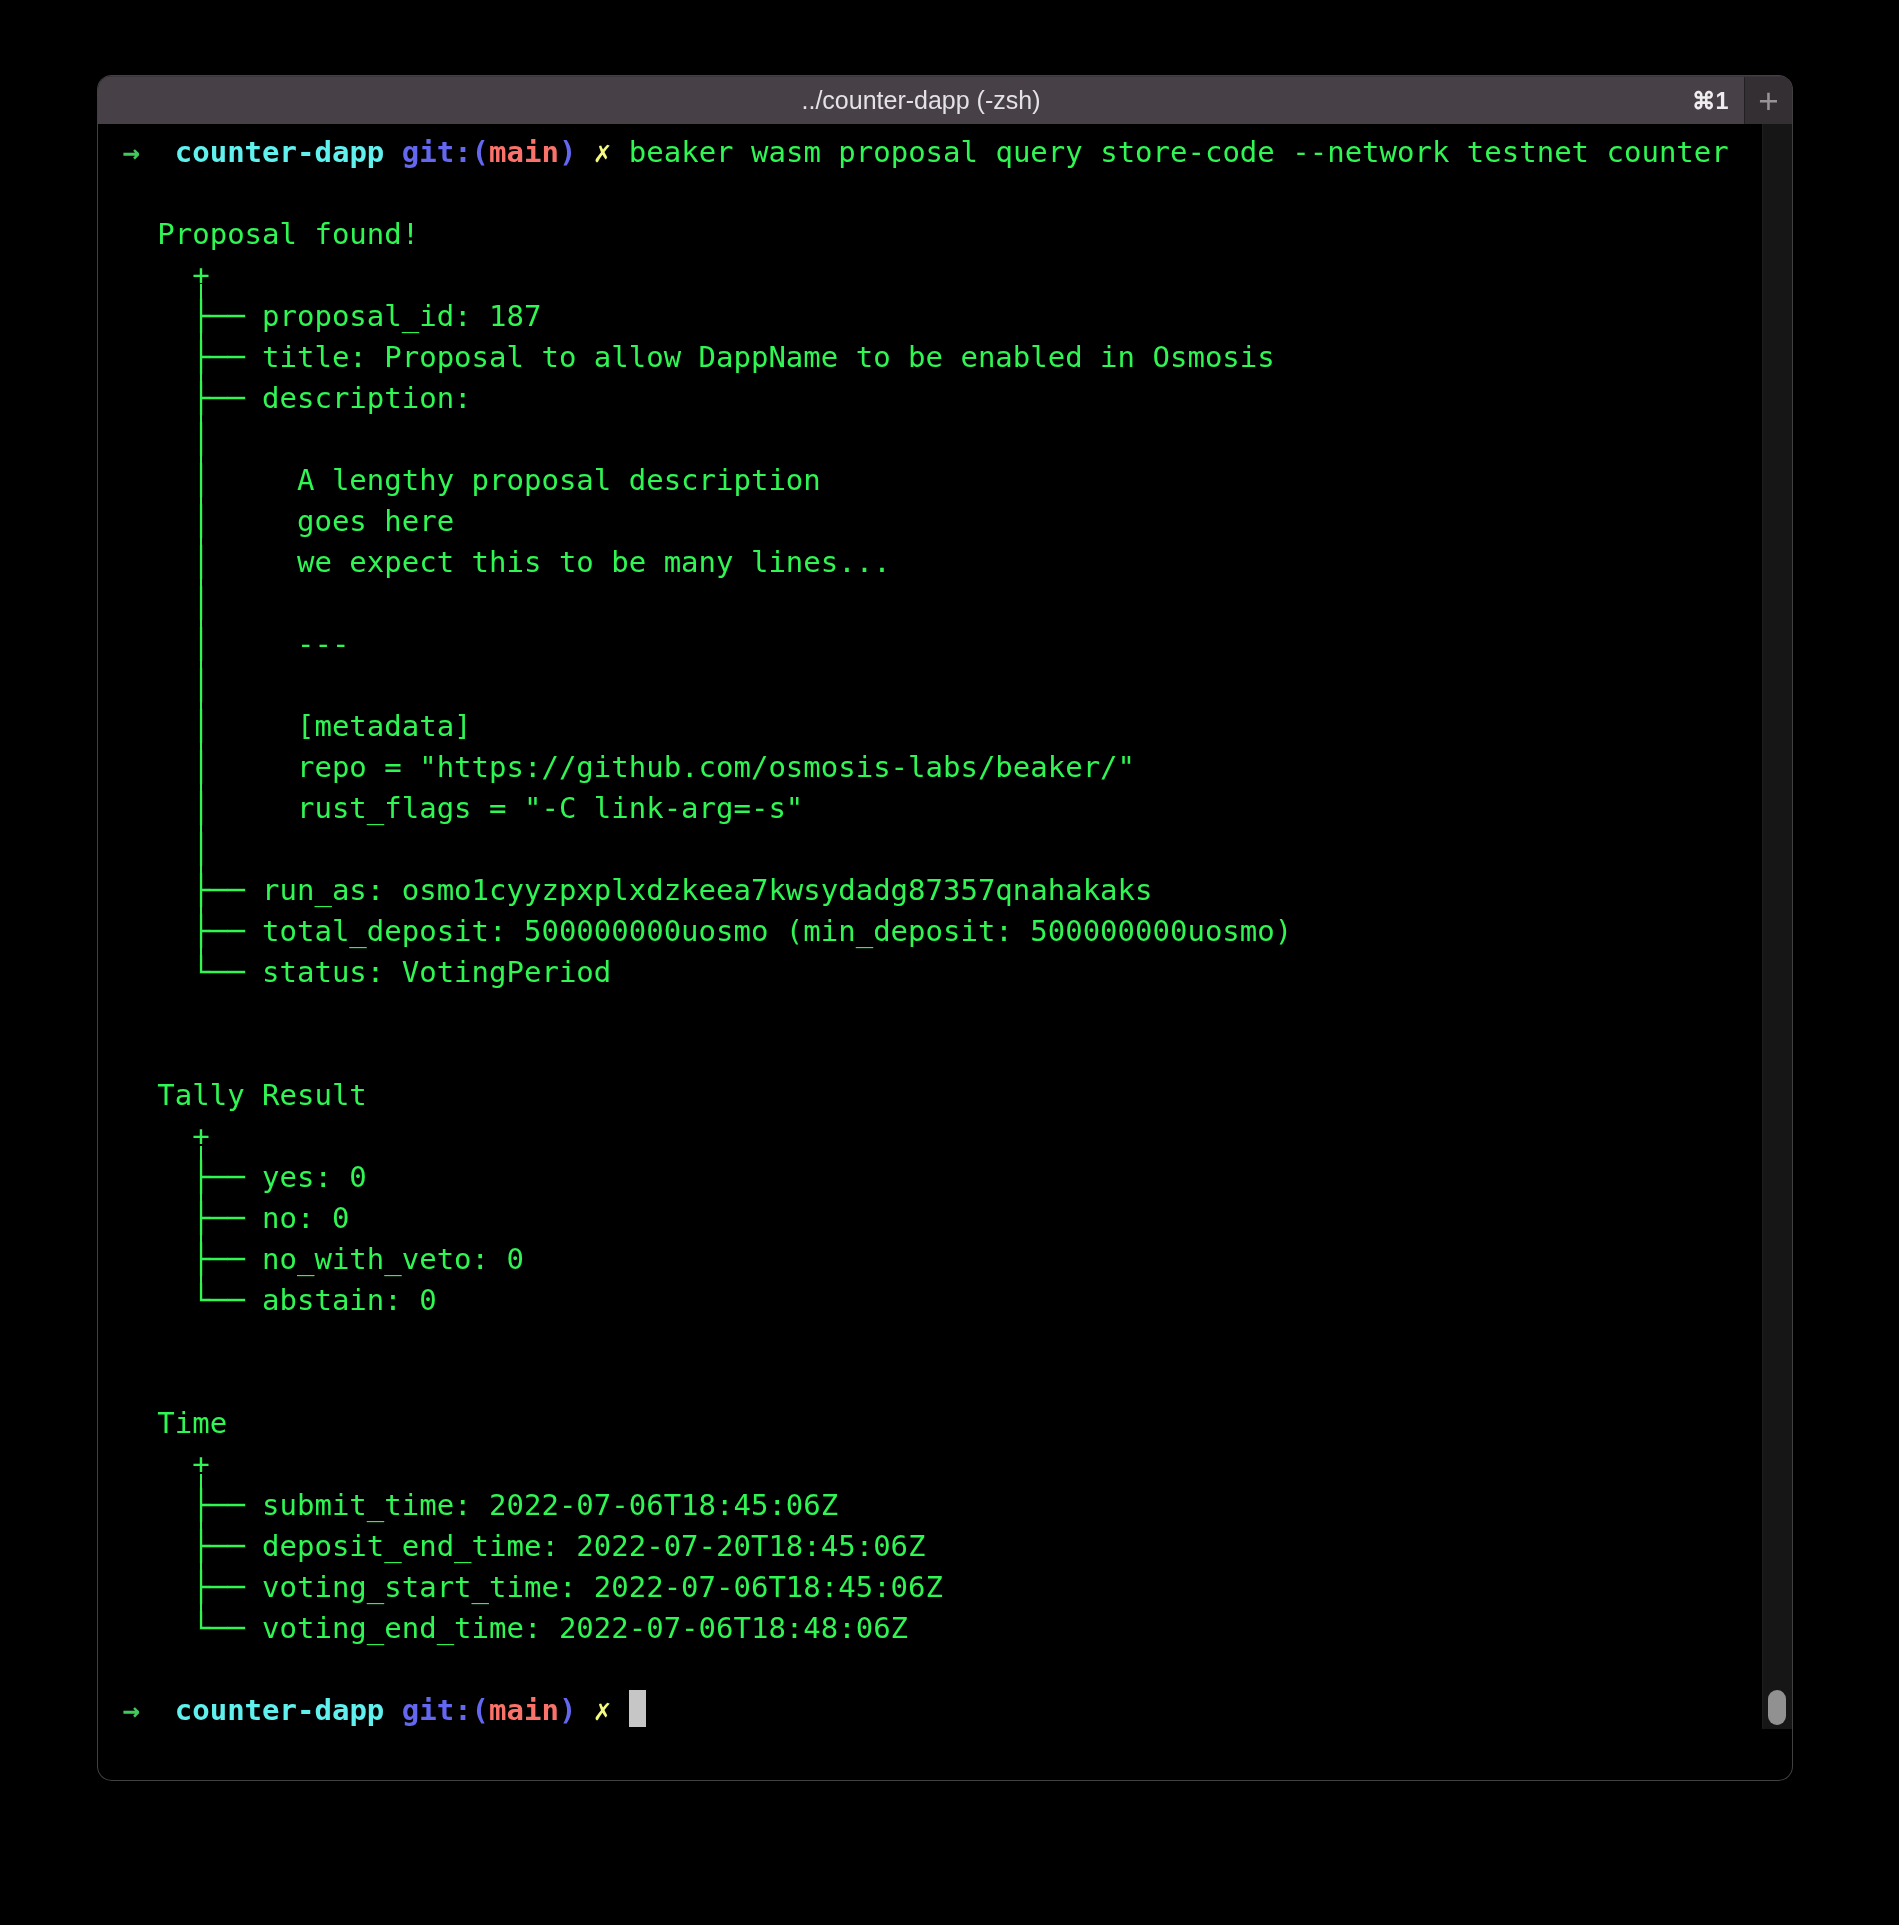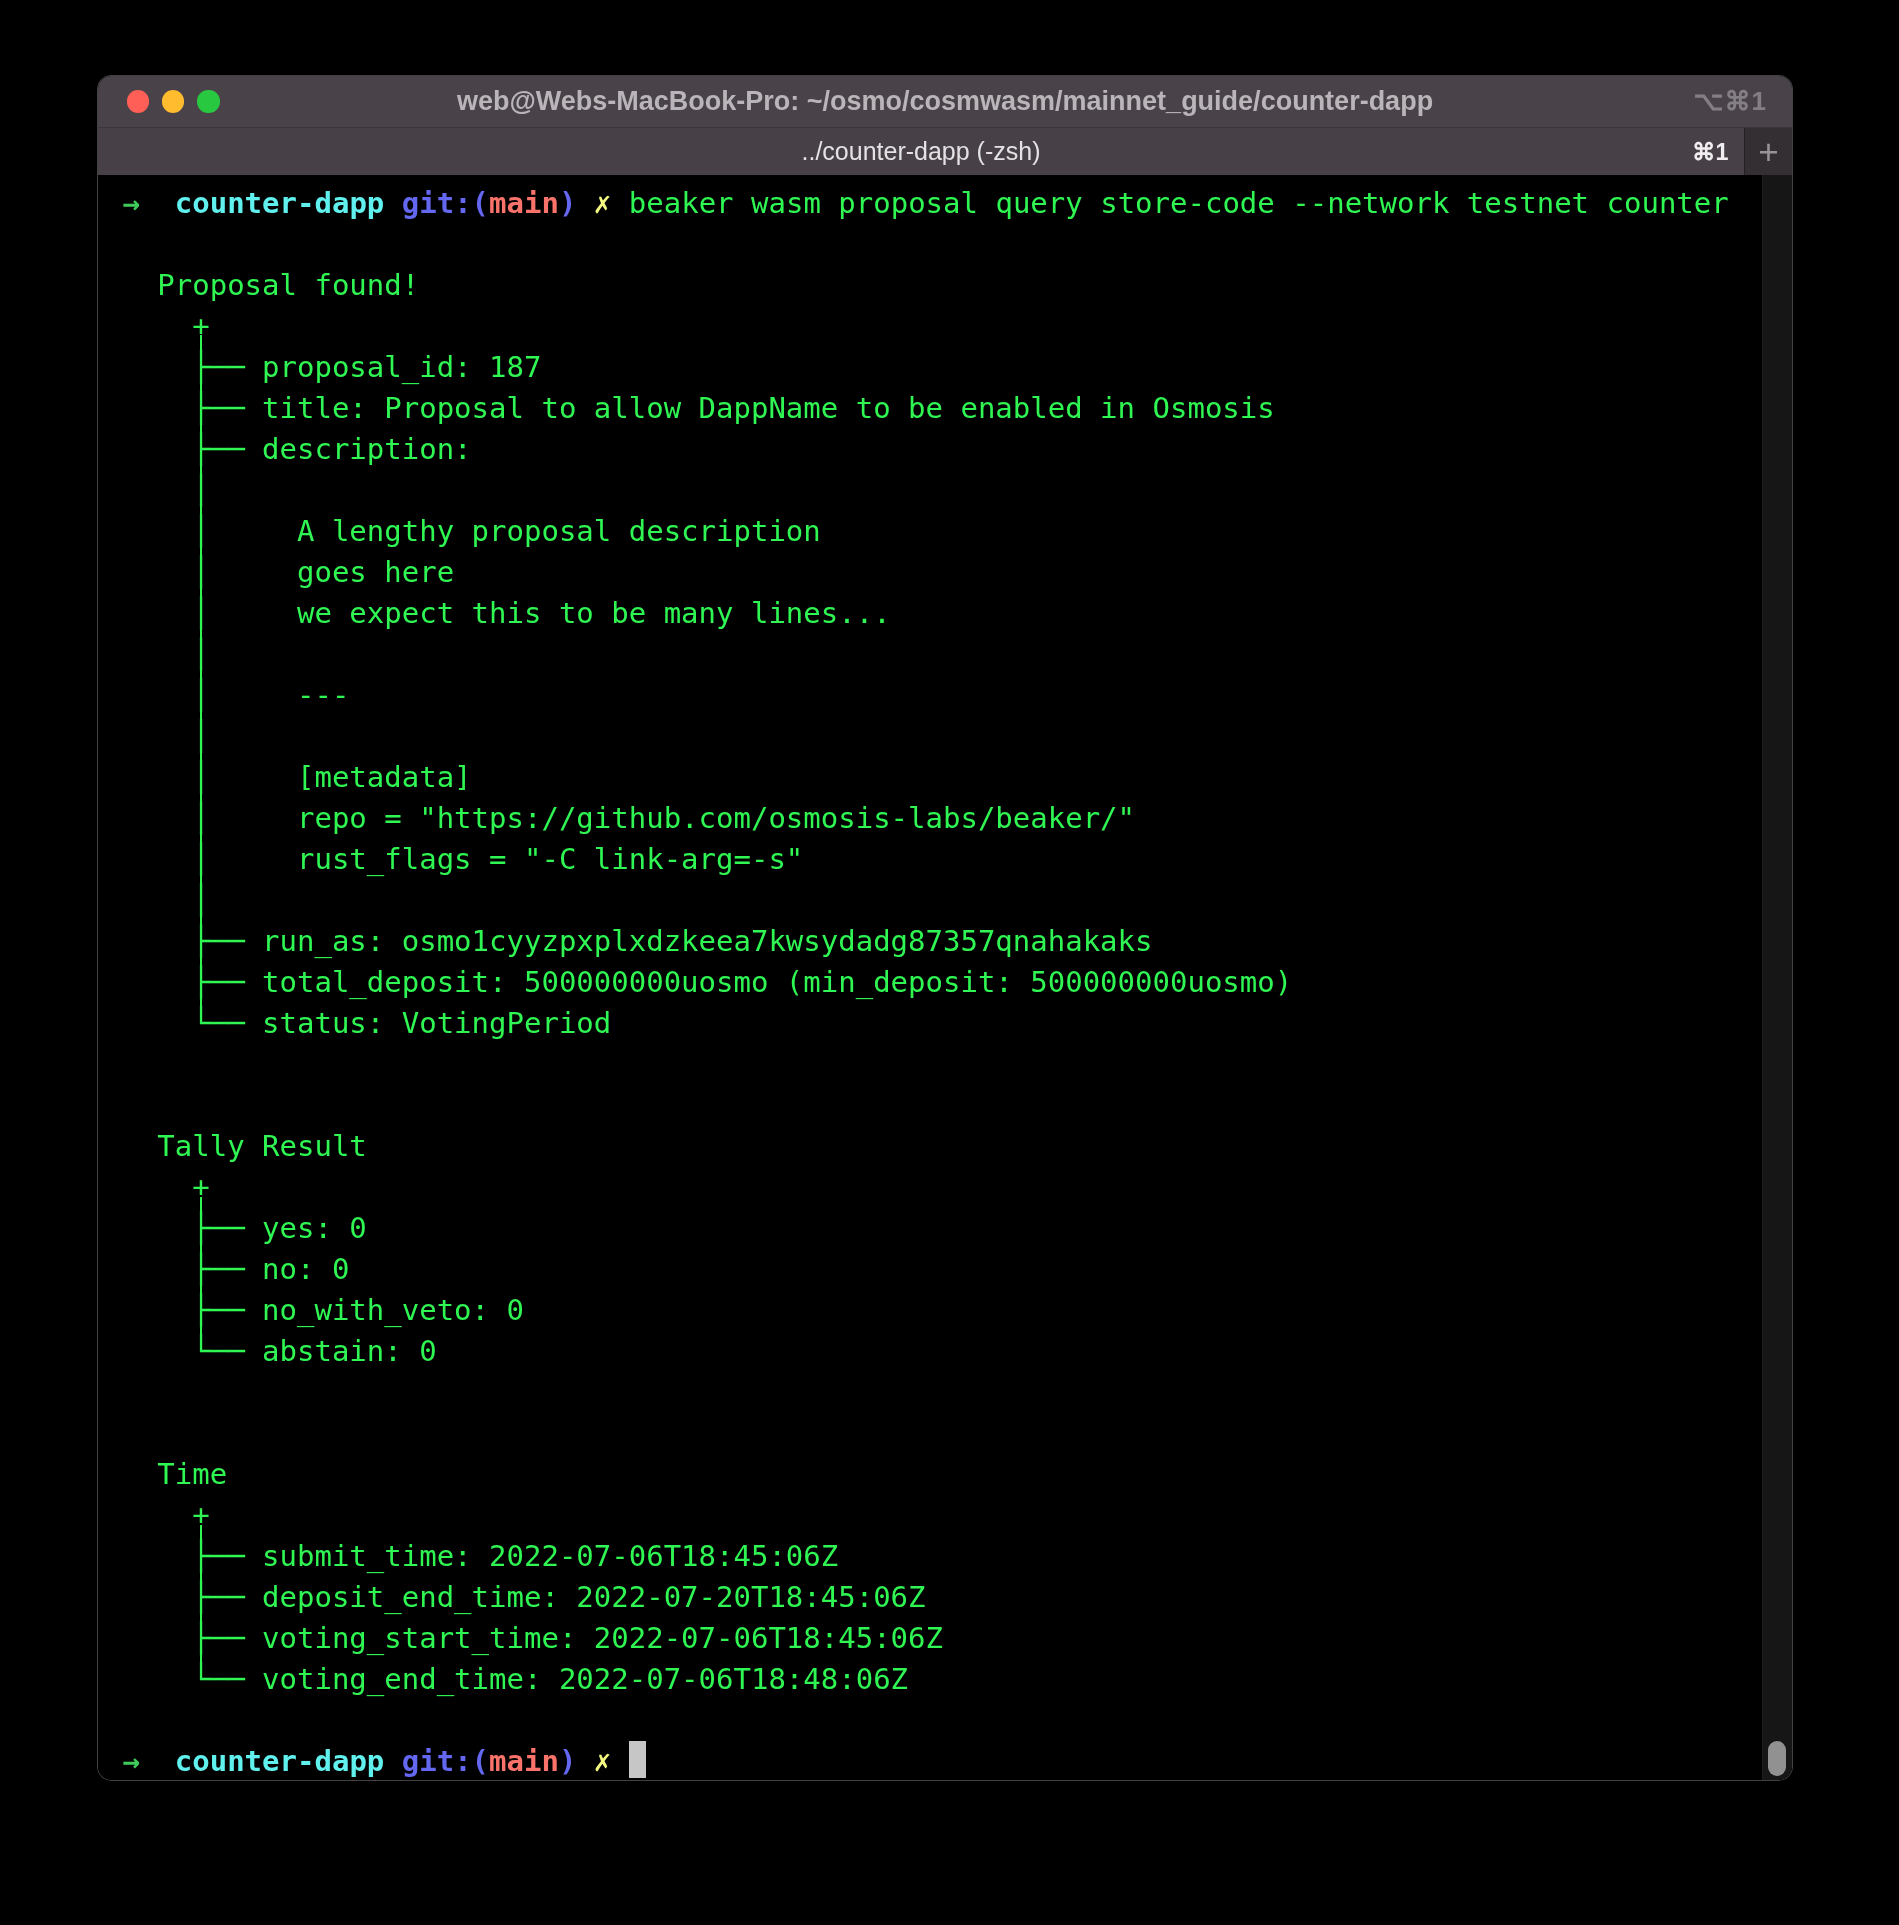--- a/index.html
+++ b/index.html
@@ -55,29 +55,20 @@
   .scroll-thumb {
     position:absolute; left:4.9px; top:1566px; width:18.5px; height:35px;
     border-radius:9.8px; background:#919191;
   }
 </style>
 </head>
 <body>
 
 <div class="window">
 
-  <div class="titlebar">
-    <div class="traffic">
-      <span class="tl tl-red"></span>
-      <span class="tl tl-yellow"></span>
-      <span class="tl tl-green"></span>
-    </div>
-    <div class="title">web@Webs-MacBook-Pro: ~/osmo/cosmwasm/mainnet_guide/counter-dapp</div>
-    <div class="title-shortcut">⌥⌘1</div>
-  </div>
 
   <div class="tabbar">
     <div class="tab">
       <span class="tab-label">../counter-dapp (-zsh)</span>
       <span class="tab-shortcut">⌘1</span>
     </div>
     <div class="new-tab">+</div>
   </div>
 
   <div class="term">

